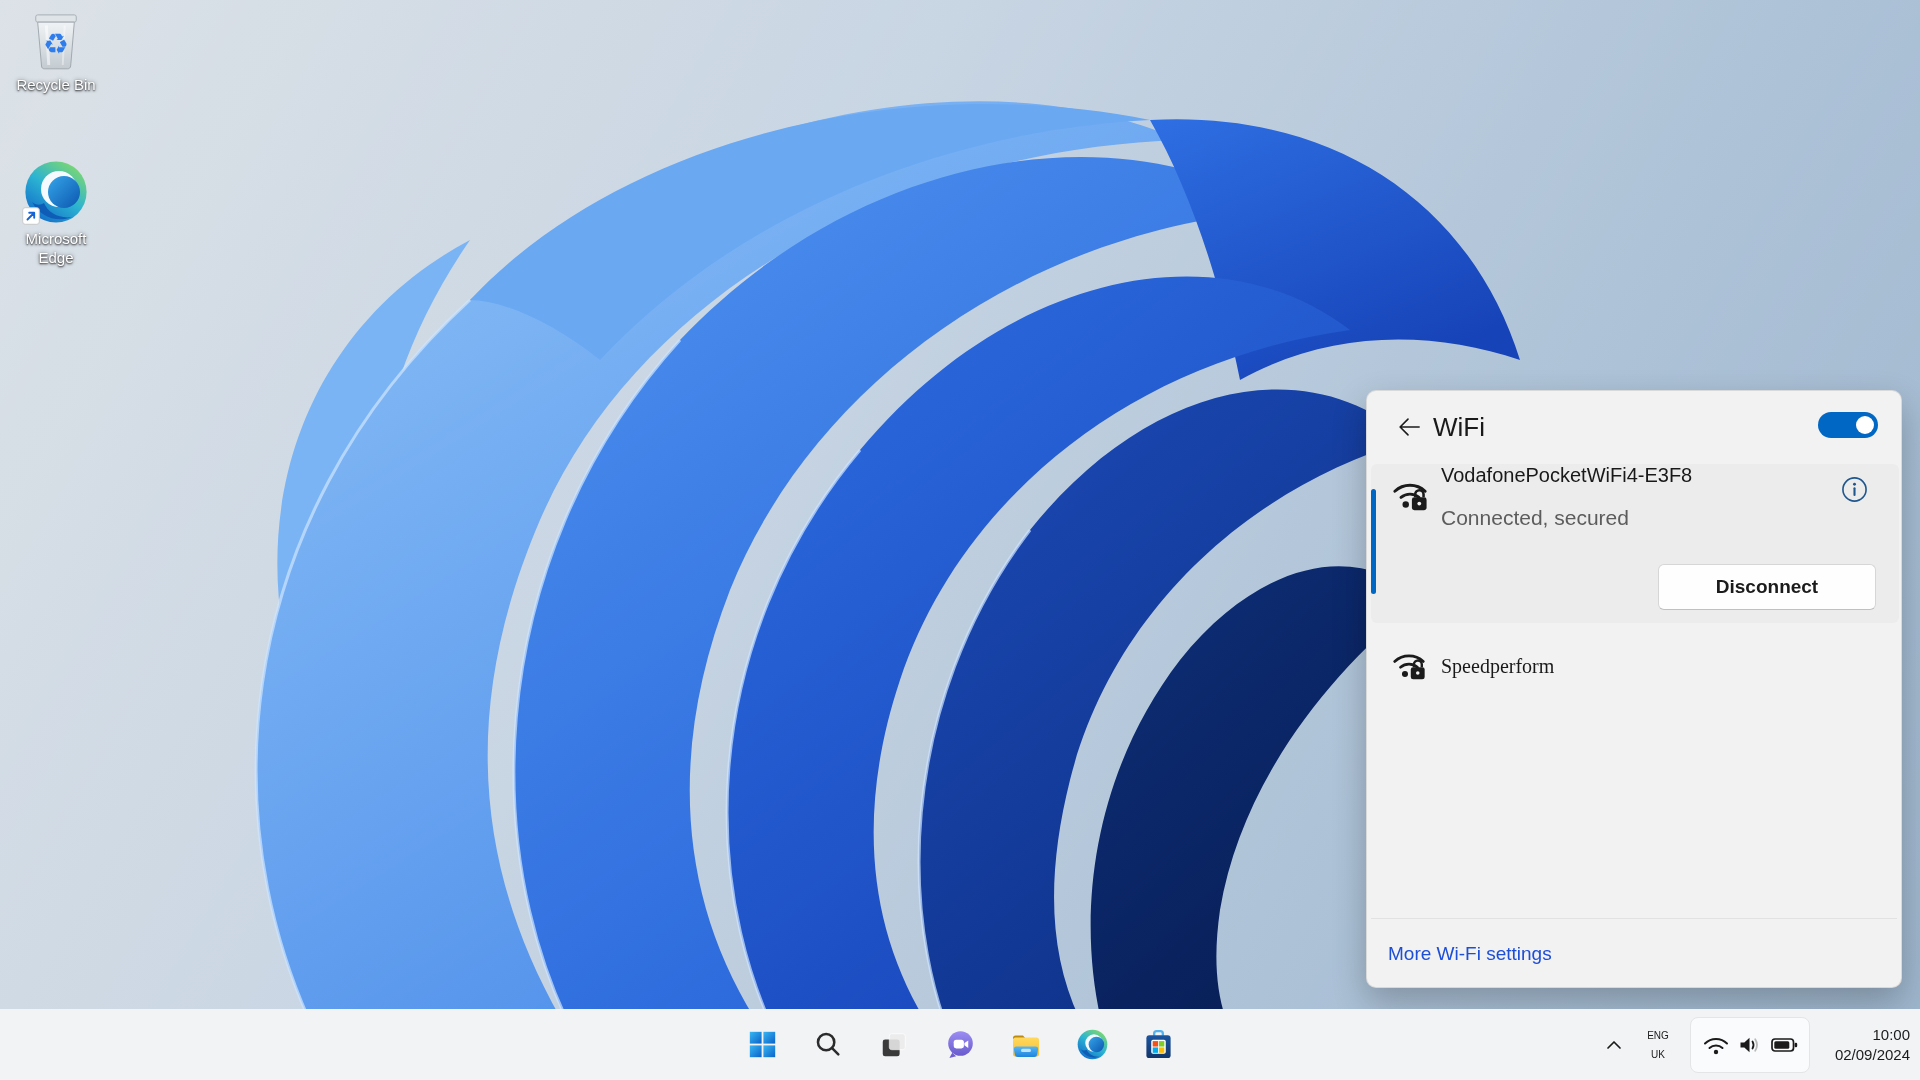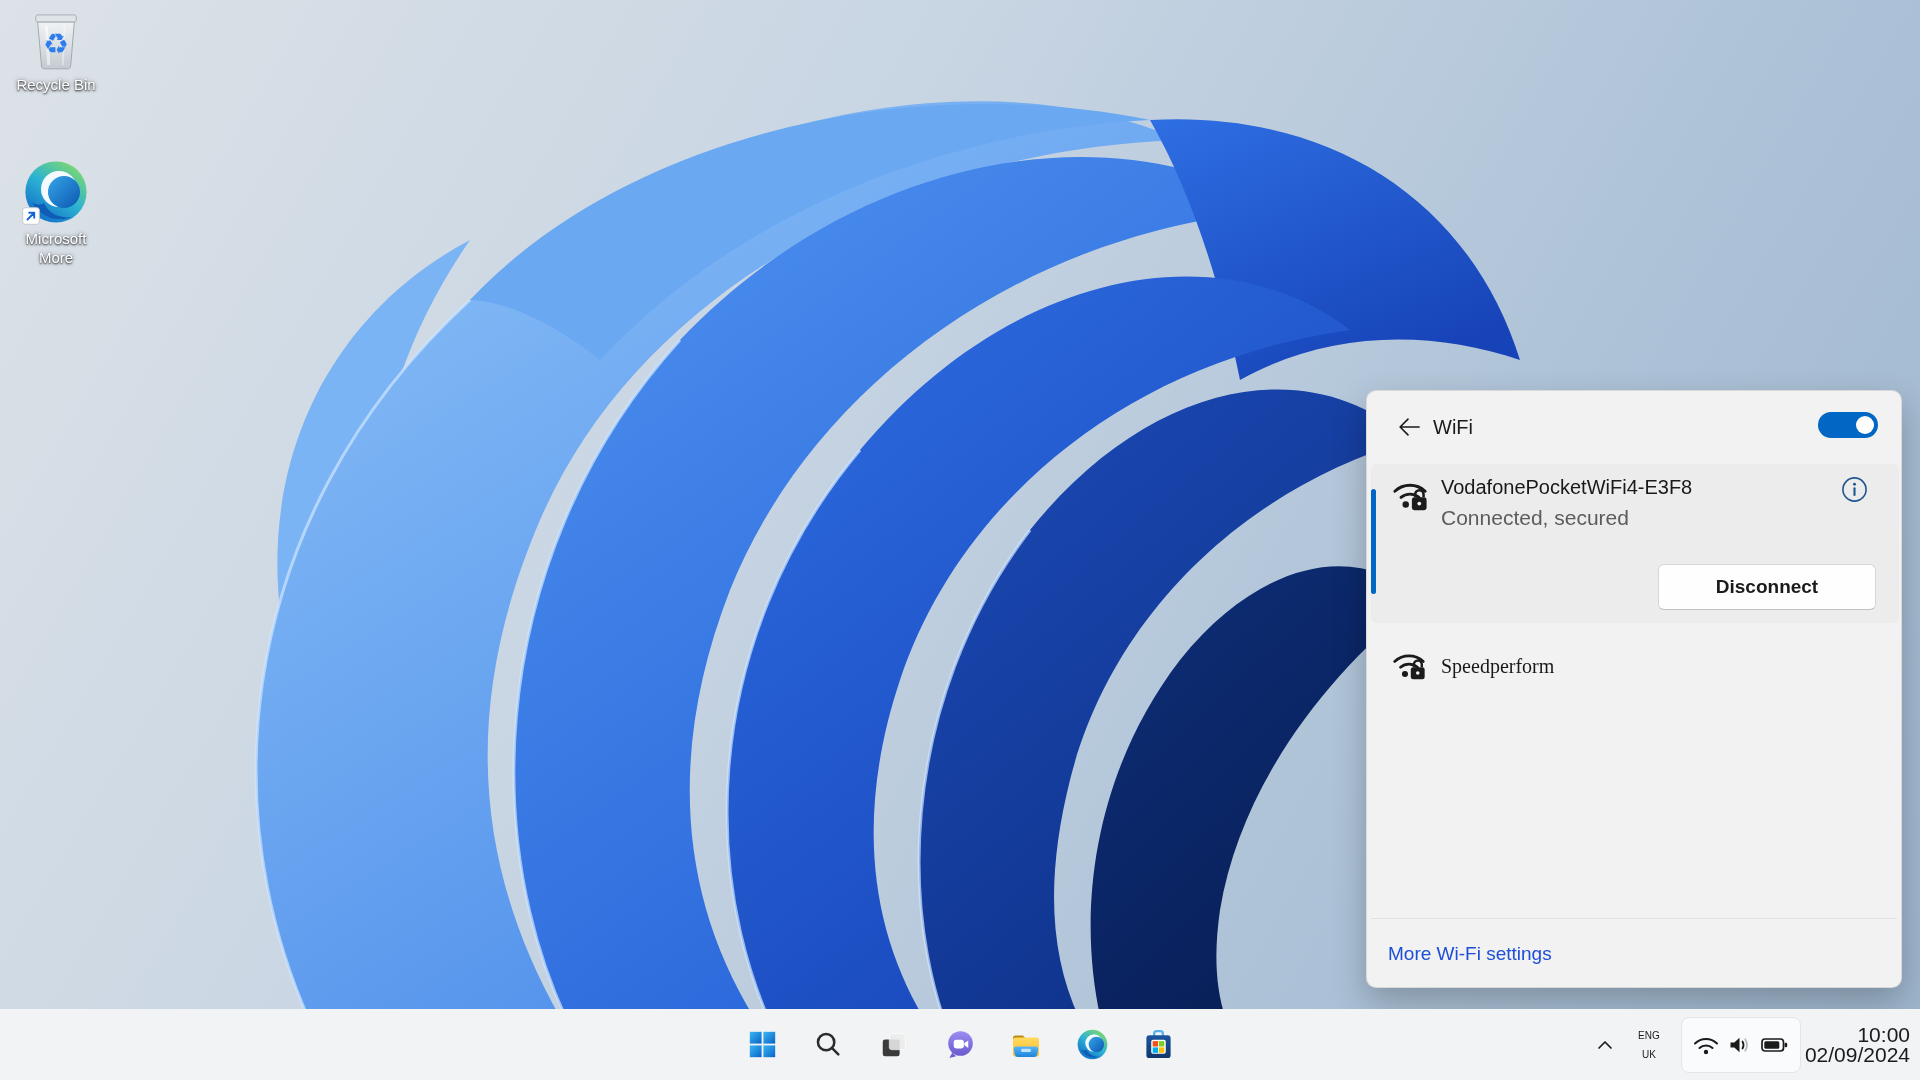--- a/index.html
+++ b/index.html
@@ -20,32 +20,32 @@
   .shortcut-badge { position:absolute; left:-2px; bottom:-1px; }
 
   
   .wifi-panel { position:absolute; left:1366px; top:390px; width:536px; height:598px;
     background:#f2f2f2; border:1px solid rgba(0,0,0,.10); border-radius:10px;
     box-shadow:0 14px 34px rgba(0,0,0,.24); overflow:hidden; color:#1a1a1a; }
   .panel-header { position:absolute; left:0; top:0; width:100%; height:73px; }
   .back-btn { position:absolute; left:25px; top:20px; width:32px; height:32px; border:none; background:transparent;
               border-radius:4px; cursor:pointer; display:flex; align-items:center; justify-content:center; }
   .panel-title { position:absolute; left:66px; top:0; height:73px; display:flex; align-items:center;
-                 font-size:20px; color:#1a1a1a; }
+                 font-size:26px; color:#1a1a1a; }
   .wifi-toggle { position:absolute; left:451px; top:21px; width:60px; height:26px; background:#0067C4;
                  border:none; border-radius:13px; cursor:pointer; }
   .wifi-toggle .knob { position:absolute; right:4px; top:4px; width:18px; height:18px; background:#ffffff; border-radius:50%; }
 
   .net-item { position:absolute; left:4px; width:528px; border-radius:6px; }
   .net-item.connected { top:73px; height:159px; background:#ececec; }
   .net-item.plain { top:238px; height:74px; background:transparent; cursor:pointer; }
   .accent-bar { position:absolute; left:0; top:25px; width:5px; height:105px; border-radius:3px; background:#0067C4; }
   .net-icon { position:absolute; left:18px; top:13px; }
   .net-item.plain .net-icon { top:19px; }
-  .net-name { position:absolute; left:70px; top:12px; font-size:20px; color:#191919; }
+  .net-name { position:absolute; left:70px; top:0; font-size:20px; color:#191919; }
   .net-item.plain .net-name { top:0; height:74px; display:flex; align-items:center;font-family:Liberation Serif, serif; }
   .net-status { position:absolute; left:70px; top:42px; font-size:21px; color:#5c5c5c; }
   .info-btn { position:absolute; left:468px; top:10px; width:30px; height:30px; border:none; background:transparent;
               cursor:pointer; display:flex; align-items:center; justify-content:center; border-radius:4px; }
   .disconnect-btn { position:absolute; left:287px; top:100px; width:218px; height:46px;
     background:#fefefe; border:1px solid #d6d6d6; border-bottom-color:#c0c0c0; border-radius:6px;
     font-family:"Liberation Sans",sans-serif; font-size:19px; color:#1b1b1b; cursor:pointer;font-weight:bold; }
   .panel-divider { position:absolute; left:4px; right:4px; top:527px; height:1px; background:#e2e2e2; }
   .panel-footer { position:absolute; left:4px; right:4px; top:528px; height:70px; display:flex; align-items:center;
                   padding-left:17px; font-size:19px; color:#1d4ed8; cursor:pointer; }
@@ -56,21 +56,21 @@
                display:flex; align-items:center; gap:26px; }
   .tb-btn { width:40px; height:40px; border:none; background:transparent; border-radius:5px; cursor:pointer;
             display:flex; align-items:center; justify-content:center; }
   .tb-right { position:absolute; right:0; top:0; height:71px; display:flex; align-items:center; }
   .tray-chevron { width:36px; height:40px; border:none; background:transparent; border-radius:5px; cursor:pointer;
                   display:flex; align-items:center; justify-content:center; }
   .tray-lang { width:52px; height:48px; border:none; background:transparent; border-radius:5px; cursor:pointer;
                font-family:"Liberation Sans",sans-serif; font-size:10px; line-height:19px; color:#1b1b1b; text-align:center; }
   .quick-settings { margin-left:6px; width:120px; height:56px; background:#fafbfc; border:1px solid #e4e5e7;
                     border-radius:8px; cursor:pointer; display:flex; align-items:center; justify-content:center; gap:9px; }
-  .clock { margin-left:4px; margin-right:10px; min-width:96px; text-align:right; font-size:21px; line-height:20px;
+  .clock { margin-left:4px; margin-right:10px; min-width:96px; text-align:right; font-size:15px; line-height:20px;
            color:#1b1b1b; cursor:pointer; }
 </style>
 </head>
 <body>
 
 <svg width="0" height="0" style="position:absolute">
   <defs>
     <linearGradient id="gStart" x1="0" y1="0" x2="1" y2="1">
       <stop offset="0" stop-color="#38b6f2"></stop>
         <stop offset="1" stop-color="#0a63c9"></stop>
@@ -261,21 +261,21 @@
     <div class="di-art">
       <svg width="64" height="64" viewBox="0 0 32 32">
           <use href="#sym-edge"></use>
         </svg>
       <svg class="shortcut-badge" width="18" height="18" viewBox="0 0 18 18">
           <use href="#sym-shortcut-arrow"></use>
         </svg>
     </div>
     <div class="di-label">
       <span>Microsoft</span><br>
-      <span>More</span>
+      <span>Edge</span>
     </div>
   </div>
 
   <div class="wifi-panel">
     <div class="panel-header">
       <button class="back-btn">
         <svg width="26" height="26" viewBox="0 0 28 28">
             <use href="#sym-back-arrow"></use>
           </svg>
       </button>

